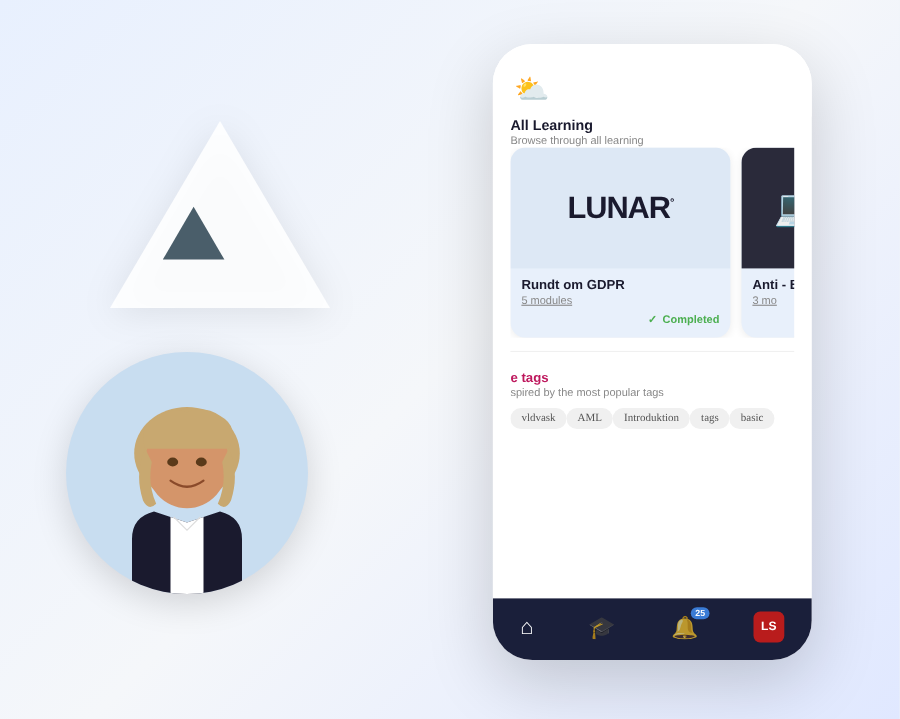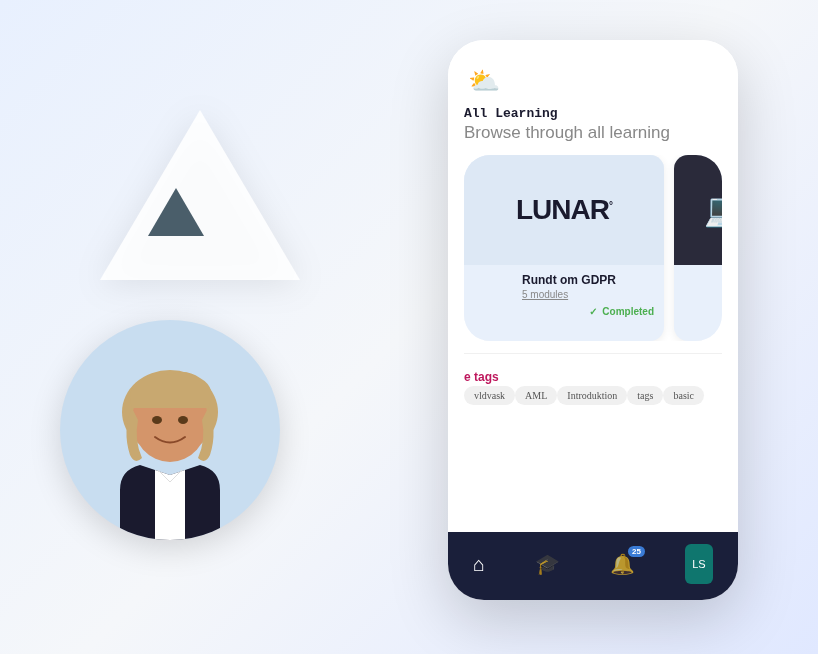--- a/index.html
+++ b/index.html
@@ -107,33 +107,30 @@
       flex: 1;
       overflow: hidden;
       padding: 0 16px;
     }
 
     .section-label {
       font-size: 13px;
       font-weight: 700;
       color: #1a1a2e;
       margin-bottom: 2px;
-      font-family: Liberation Mono, monospace;
     }
     .section-sublabel {
-      font-size: 17px;
+      font-size: 10px;
       color: #888;
-      margin-bottom: 12px;
     }
 
     .cards-row {
       display: flex;
       gap: 10px;
       overflow: hidden;
-      border-radius: 26px;
     }
 
     .course-card {
       background: #e8f0fb;
       border-radius: 14px;
       overflow: hidden;
       flex: 0 0 200px;
       box-shadow: 0 2px 8px rgba(0,0,0,0.07);
     }
     .course-card-small {
@@ -164,21 +161,20 @@
       display: flex;
       align-items: center;
       justify-content: center;
     }
     .laptop-icon {
       font-size: 32px;
     }
 
     .course-card-body {
       padding: 8px 10px 10px;
-      margin-left: 48px;
     }
     .course-title {
       font-size: 12px;
       font-weight: 700;
       color: #1a1a2e;
       margin-bottom: 2px;
     }
     .course-modules {
       font-size: 10px;
       color: #888;
@@ -257,29 +253,29 @@
       font-size: 8px;
       font-weight: 700;
       border-radius: 10px;
       padding: 1px 4px;
       min-width: 16px;
       text-align: center;
       margin-left: 16px;
     }
     .nav-avatar {
       width: 28px;
-      height: 40px;
-      background: #0f766e;
+      height: 28px;
+      background: #b91c1c;
       border-radius: 6px;
       display: flex;
       align-items: center;
       justify-content: center;
       color: white;
       font-size: 11px;
-      font-weight: 400;
+      font-weight: 700;
     }
 
     
     .divider {
       height: 1px;
       background: #f0f0f0;
       margin: 12px 0;
     }
   </style>
 </head>
@@ -360,20 +356,21 @@
           </div>
         </div>
       </div>
 
     </div>
 
     <div class="divider"></div>
 
     <div class="tags-section">
       <div class="tags-section-label">e tags</div>
+      <div class="tags-section-sublabel">spired by the most popular tags</div>
       <div class="tags-row">
         <div class="tag-pill">vldvask</div>
         <div class="tag-pill">AML</div>
         <div class="tag-pill">Introduktion</div>
         <div class="tag-pill">tags</div>
         <div class="tag-pill">basic</div>
       </div>
     </div>
 
   </div>

